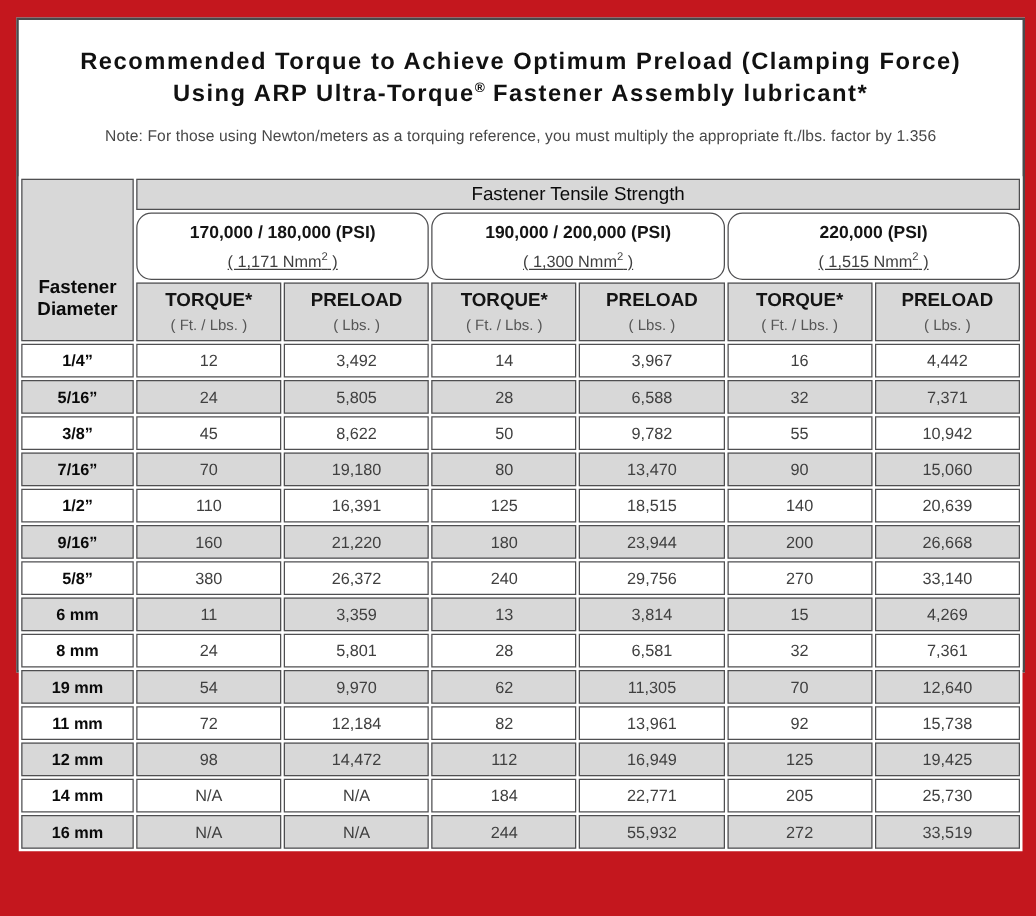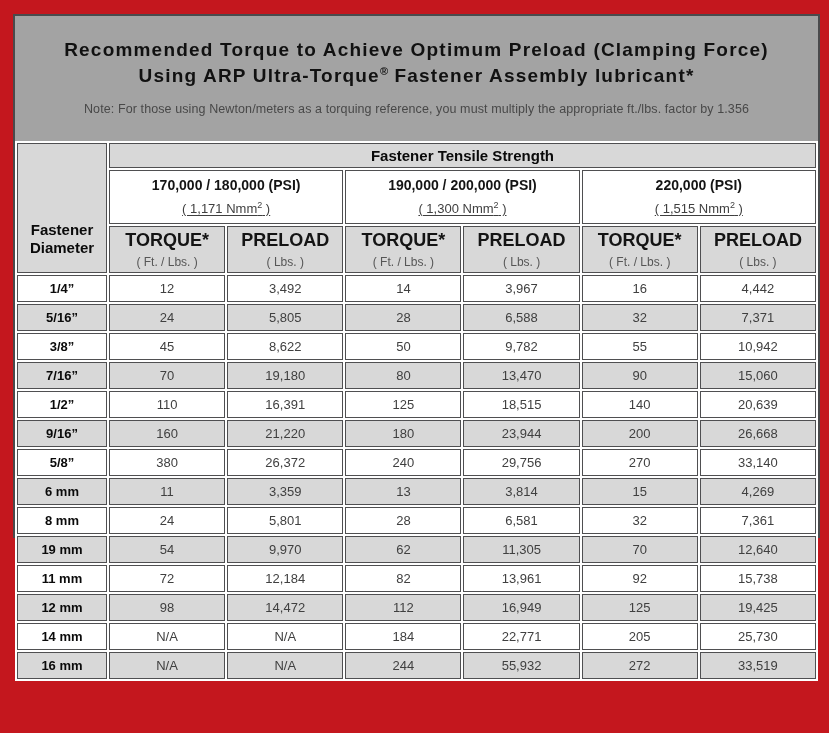--- a/index.html
+++ b/index.html
@@ -7,21 +7,21 @@
     width: 829px; height: 733px;
     overflow: hidden;
     font-family: "Liberation Sans", sans-serif;
   }
   body { background: #c4171e; }
 
   .frame {
     position: absolute;
     left: 13px; top: 14px;
     width: 807px; height: 524px;
-    background: #a3a3a3;
+    background: #ffffff;
     border: 2px solid #4a4a4c;
   }
 
   
   .title-block {
     text-align: center;
     padding-top: 21px;
     height: 125px;
   }
   .title-line {
@@ -61,42 +61,42 @@
   td.corner {
     vertical-align: bottom;
     font-weight: bold;
     font-size: 15px;
     color: #0a0a0a;
     line-height: 1.25;
     padding-bottom: 14px;
   }
   td.tensile {
     height: 25px;
-    font-weight: bold;
+    font-weight: normal;
     font-size: 15px;
     color: #0a0a0a;
   }
-  td.psi-cell { height: 54px; }
+  td.psi-cell { height: 54px; border-radius: 12px; }
   .psi-line {
     font-weight: bold;
     font-size: 14px;
     color: #141414;
     margin-bottom: 7px;
   }
   .nmm-line {
     font-size: 13px;
     color: #3f3f3f;
     text-decoration: underline;
   }
   .nmm-line sup { font-size: 9px; }
 
   td.subhead { height: 47px; }
   .sub-label {
     font-weight: bold;
-    font-size: 18px;
+    font-size: 15px;
     color: #141414;
     margin-bottom: 4px;
   }
   .sub-unit {
     font-size: 12px;
     color: #565656;
   }
 
   tbody td {
     height: 27px;

